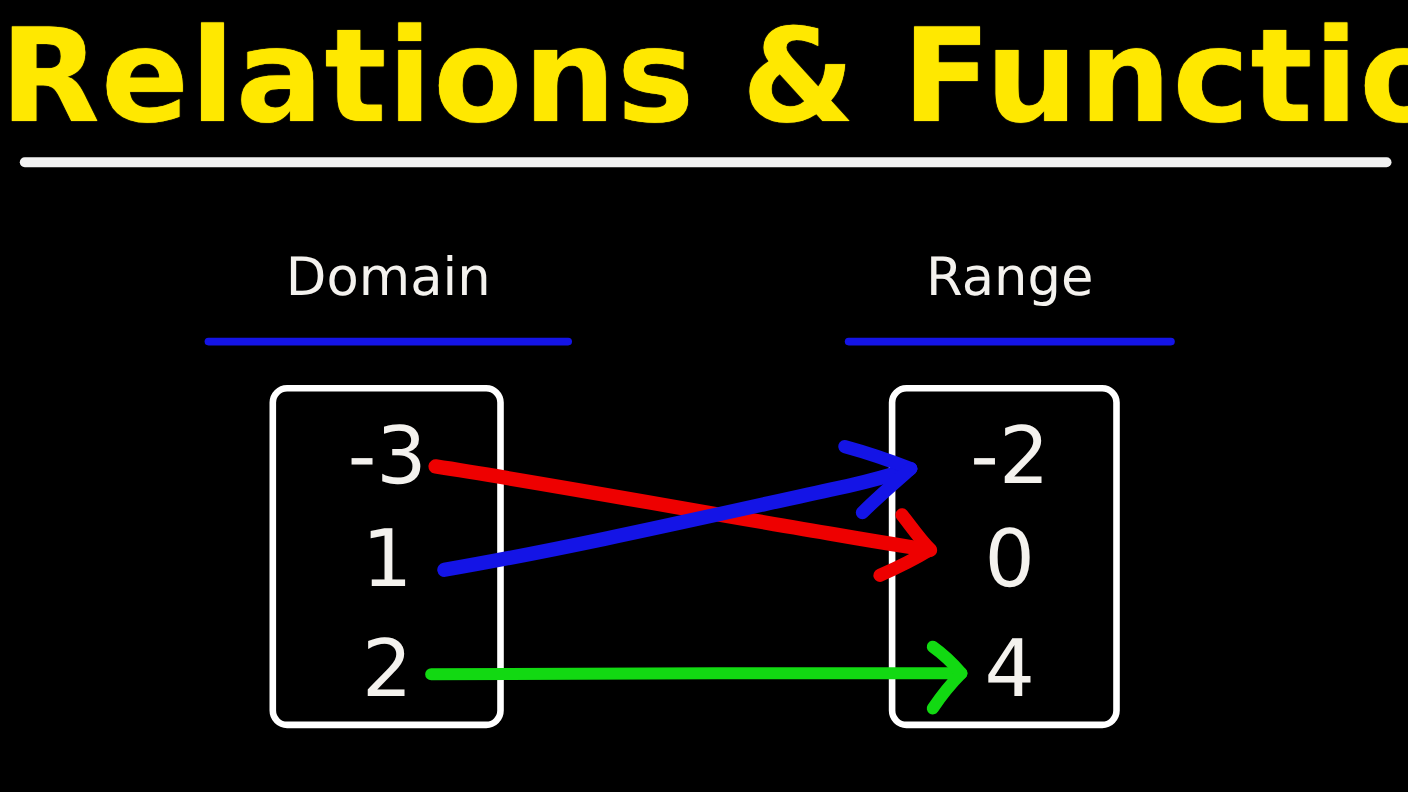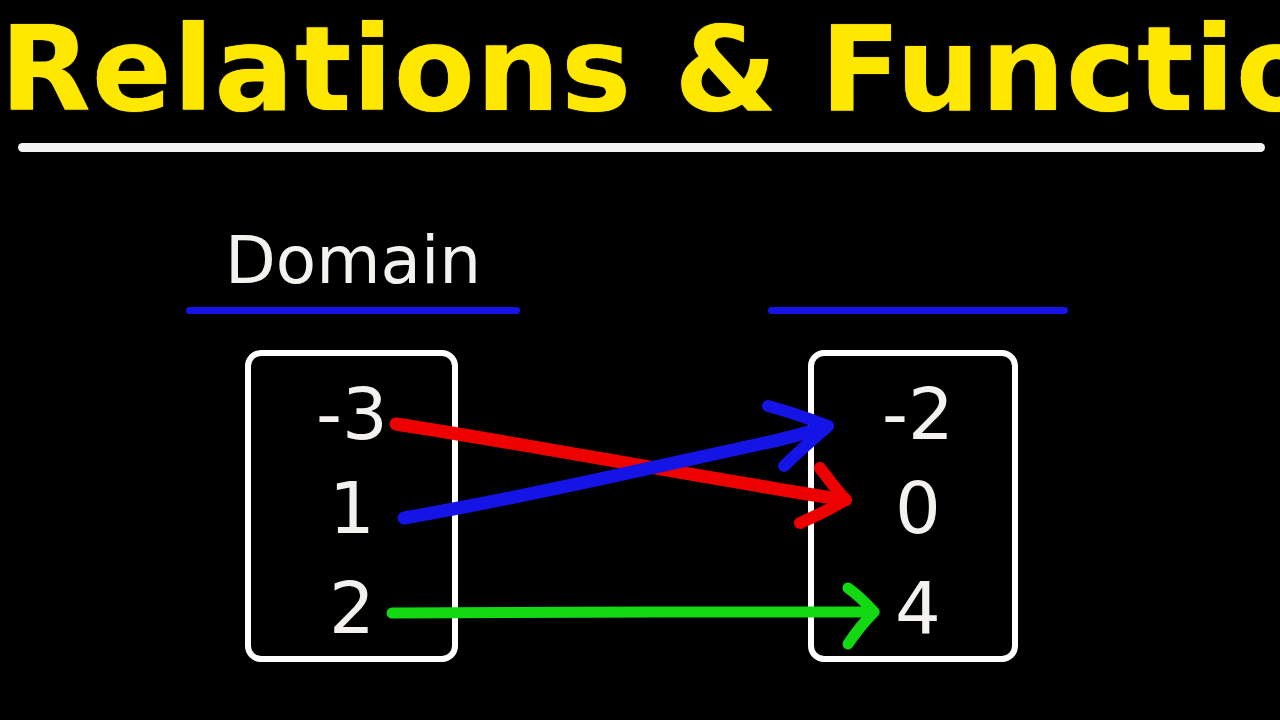--- a/index.html
+++ b/index.html
@@ -47,21 +47,21 @@
     height: 9px;
     background: #f2f2f2;
     border-radius: 5px;
   }
 
   
   .col-label {
     position: absolute;
     color: #f4f2ee;
     font-family: "DejaVu Sans", sans-serif;
-    font-size: 66px;
+    font-size: 48px;
     font-weight: 400;
     line-height: 1;
     white-space: nowrap;
     text-align: center;
   }
   .col-label.domain { left: 186px; top: 228px; width: 334px; }
   .col-label.range  { left: 768px; top: 228px; width: 300px; }
 
   .label-underline {
     position: absolute;
@@ -122,20 +122,21 @@
 <body>
 
 <div id="stage">
 
   <div class="title">Relations &amp; Functions</div>
   <div class="title-rule"></div>
 
   <div class="col-label domain">Domain</div>
   <div class="label-underline domain"></div>
 
+  <div class="col-label range">Range</div>
   <div class="label-underline range"></div>
 
   <div class="set-box domain"></div>
   <div class="set-value d0">-3</div>
   <div class="set-value d1">1</div>
   <div class="set-value d2">2</div>
 
   <div class="set-box range"></div>
   <div class="set-value r0">-2</div>
   <div class="set-value r1">0</div>

